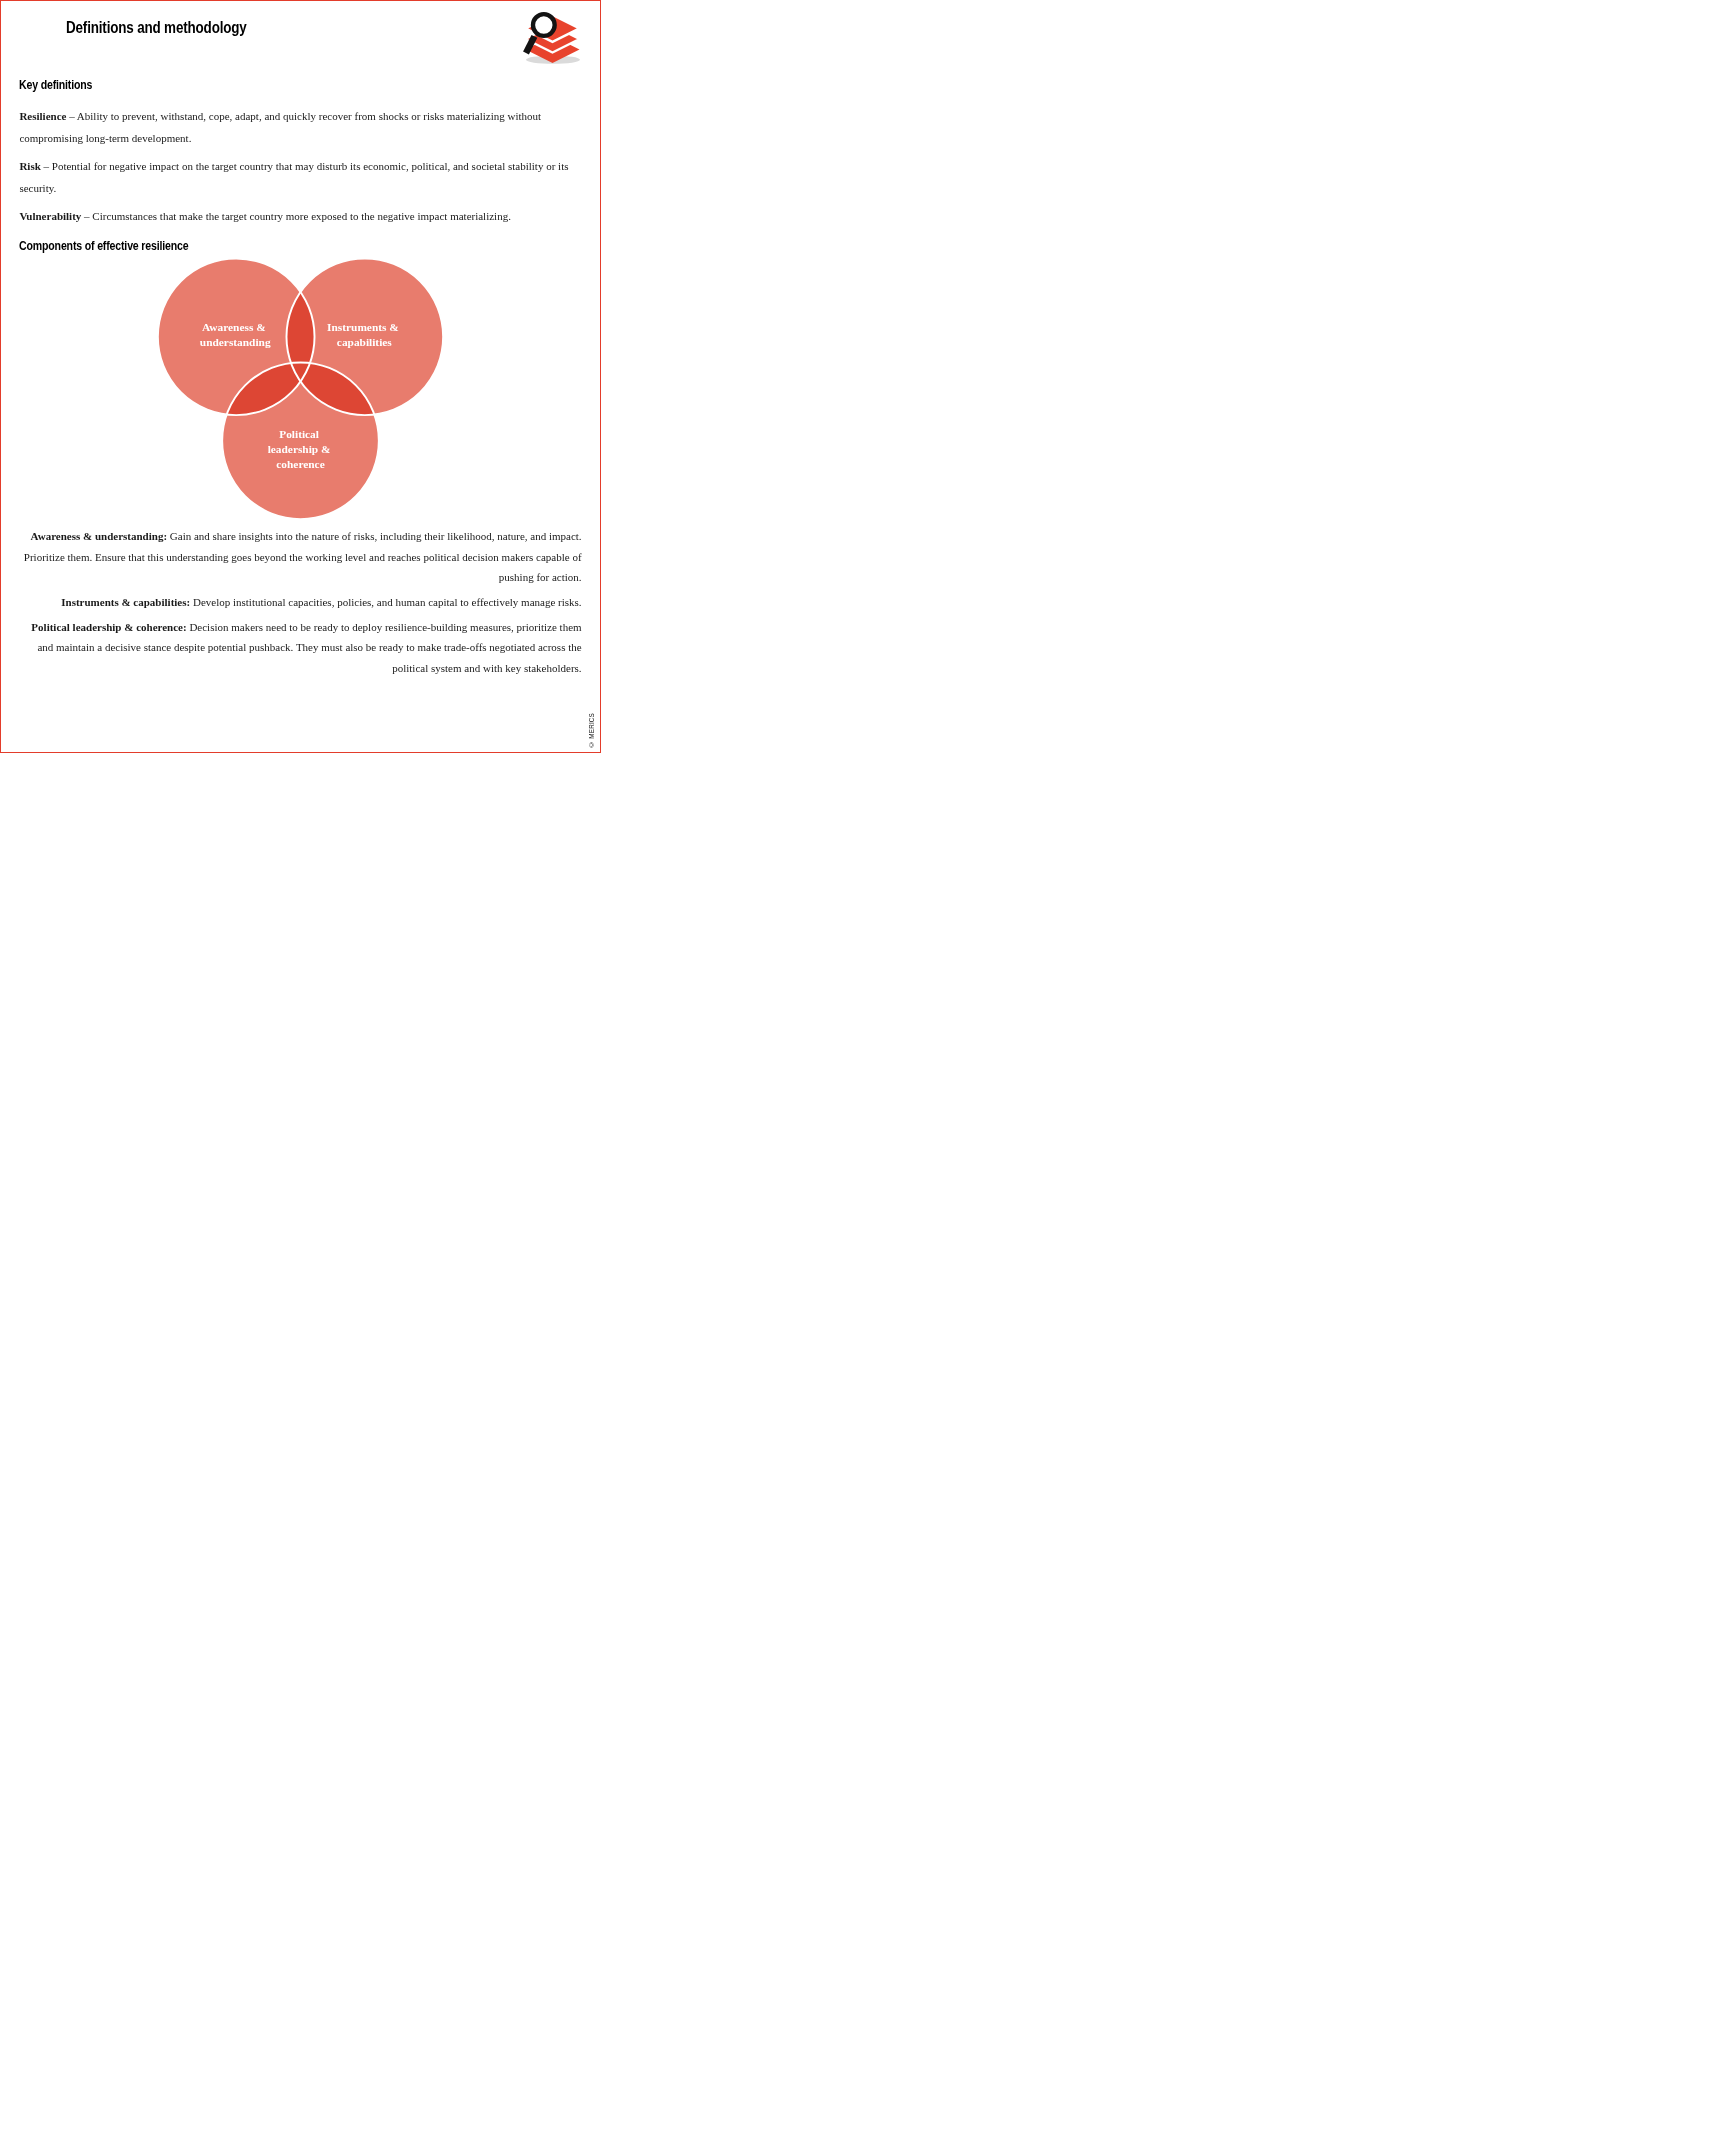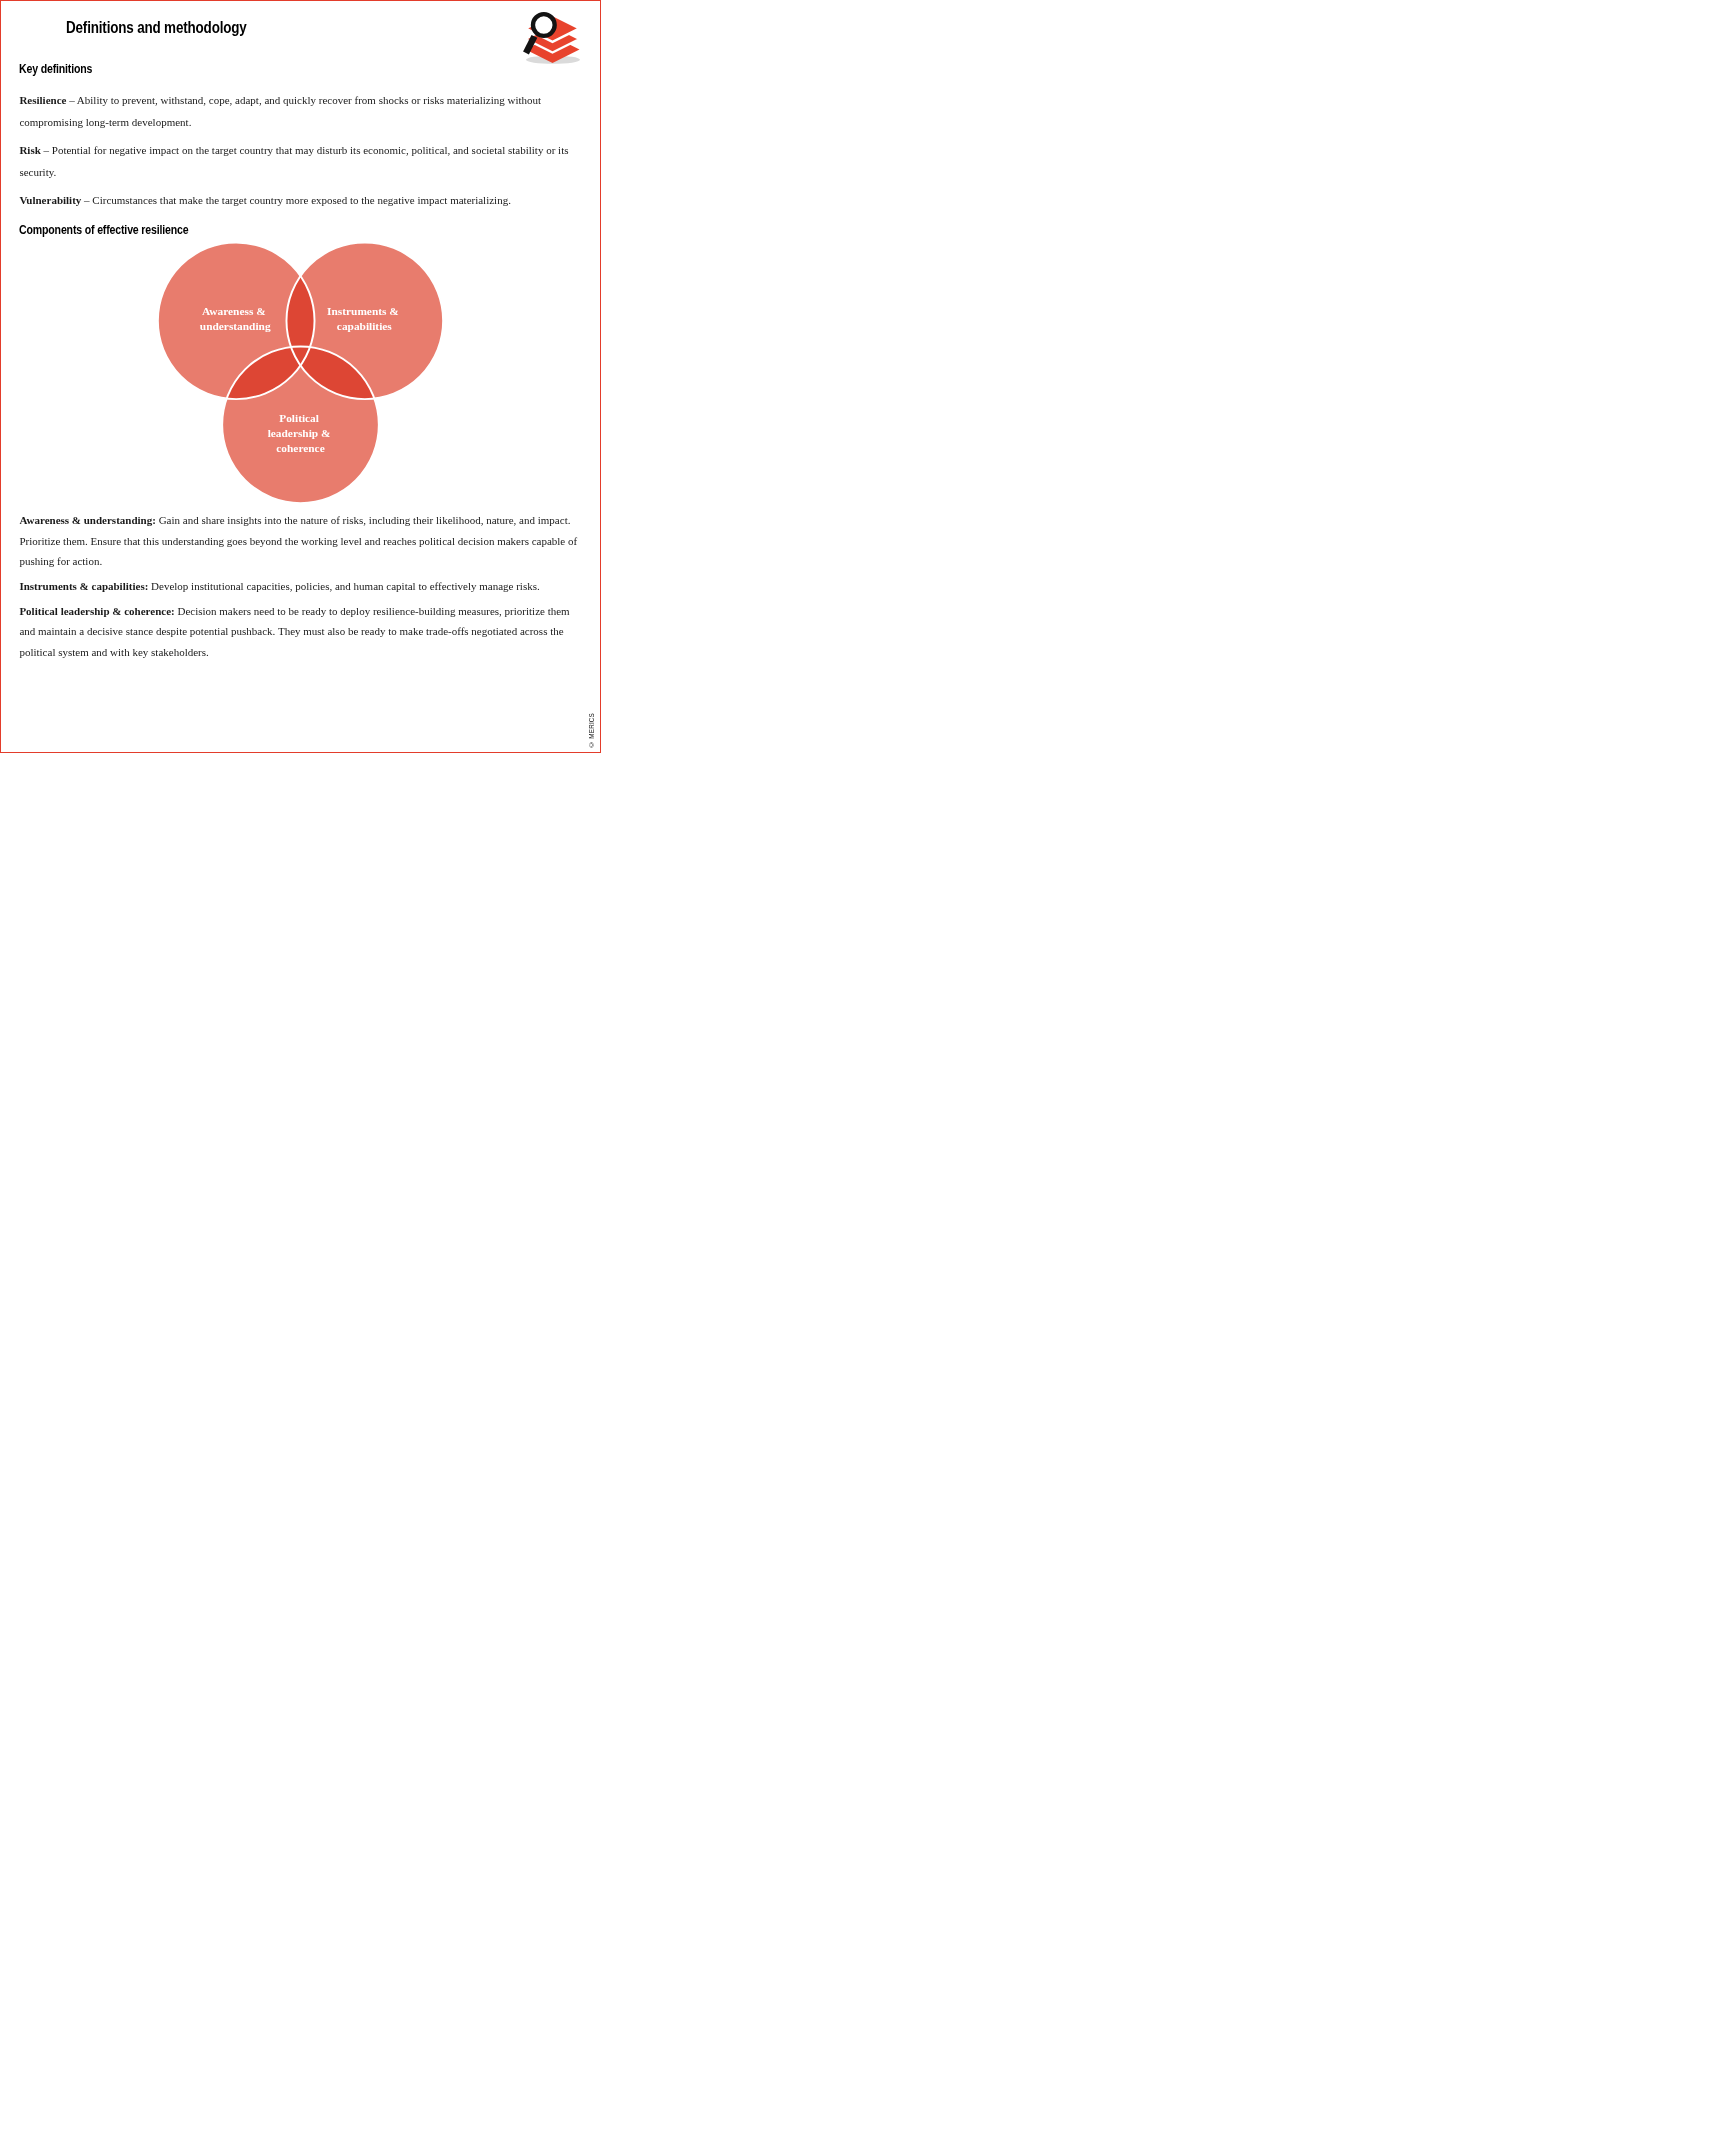--- a/index.html
+++ b/index.html
@@ -38,21 +38,21 @@
   }
   .condensed{
     display:inline-block;
     transform:scaleX(0.84);
     transform-origin:0 50%;
     letter-spacing:-0.2px;
     white-space:nowrap;
   }
   h1{padding-top:14.5px;font-size:16px;line-height:25px;margin-left:47px;}
   h2{font-size:12.6px;line-height:16.5px;}
-  .h2-keydefs{margin-top:21px;}
+  .h2-keydefs{margin-top:37px;}
   .h2-components{margin-top:11.6px;}
   .def{
     margin:12px 0 0;
     font-size:11px;
     line-height:22px;
     max-width:564px;
   }
   .def + .def{margin-top:5.8px;}
   .def .term{font-weight:700;}
   .venn{
@@ -66,20 +66,21 @@
     font-family:"Liberation Serif", serif;
     font-weight:700;
     font-size:23.5px;
     fill:#ffffff;
   }
   .exp{
     margin:4.8px 0 0;
     font-size:11px;
     line-height:20.3px;
     max-width:564px;
+    text-align:right;
   }
   .exp:first-of-type{margin-top:5.8px;}
   .exp .lead{font-weight:700;}
   .logo{
     position:absolute;
     top:11.6px;right:18.4px;
     width:61px;height:54px;
     z-index:5;
   }
   .copyright{

